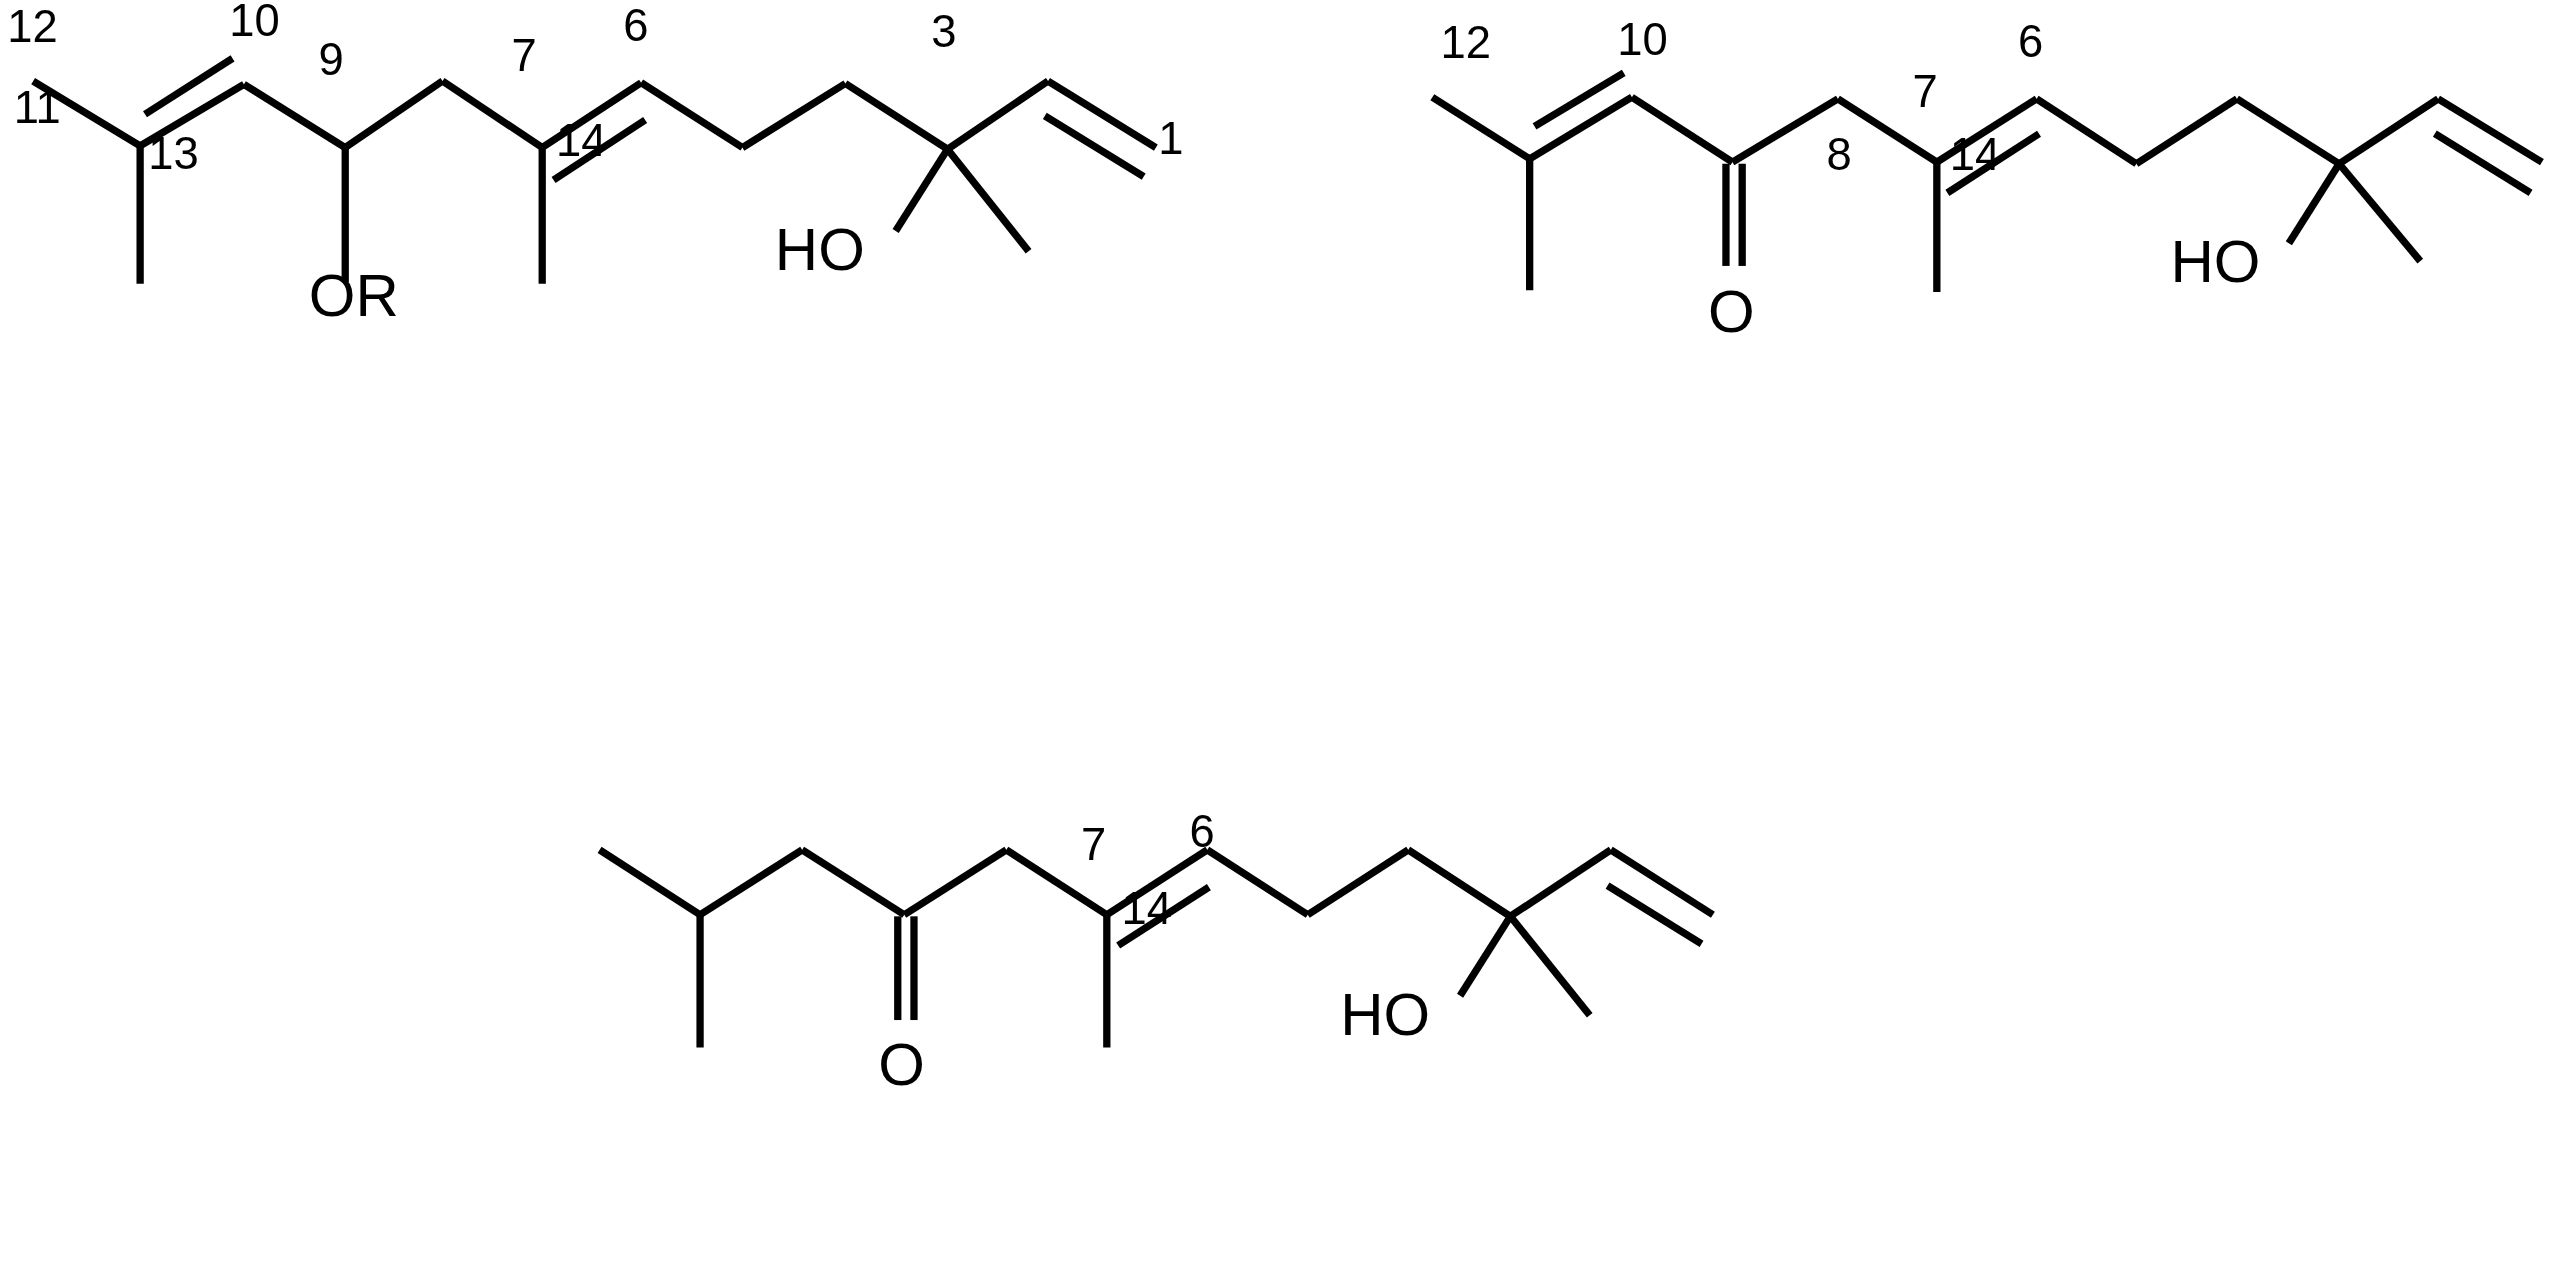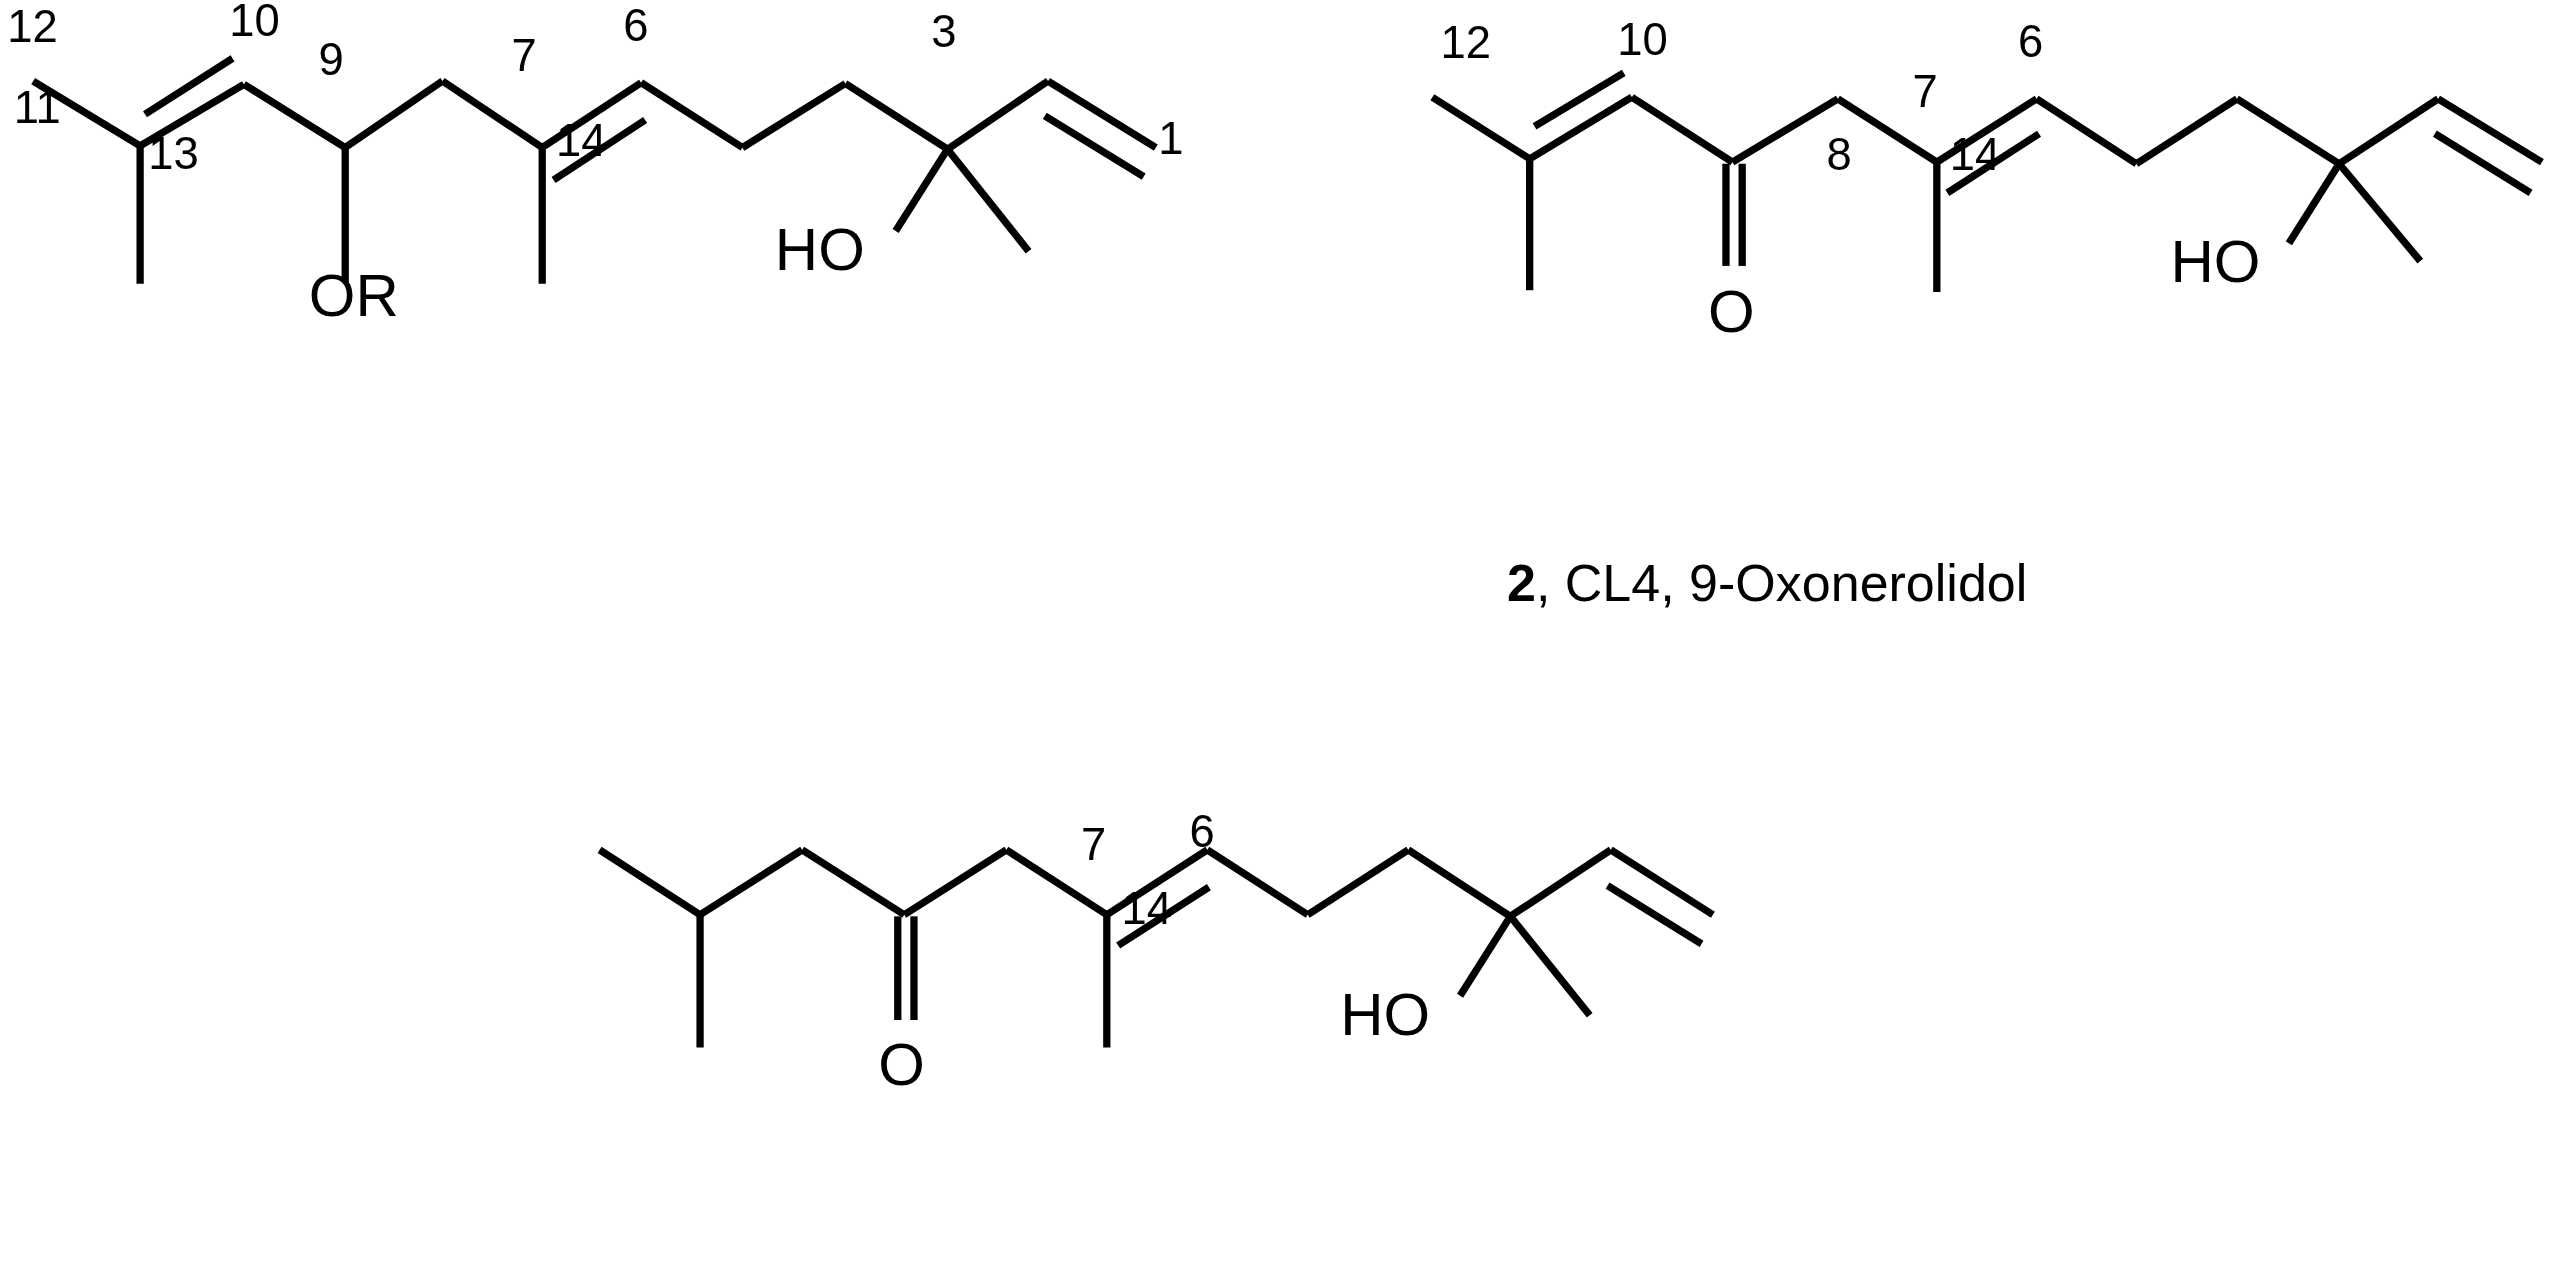--- a/index.html
+++ b/index.html
@@ -171,22 +171,19 @@
 
       <text class="loc-label" x="632" y="60">7</text>
       <text class="loc-label" x="682" y="140">14</text>
       <text class="loc-label" x="766" y="0" dy="44">6</text>
     </svg>
   </div>
 
   <div class="caption" id="caption-1">
   </div>
 
-  <div class="caption" id="caption-2">
-    <span class="caption-line"><span class="num-bold">2</span><span>, CL4, 9-Oxonerolidol</span></span>
-  </div>
 
   <div class="caption" id="caption-3">
     
   </div>
 
 </div>
 
 
 </body></html>

